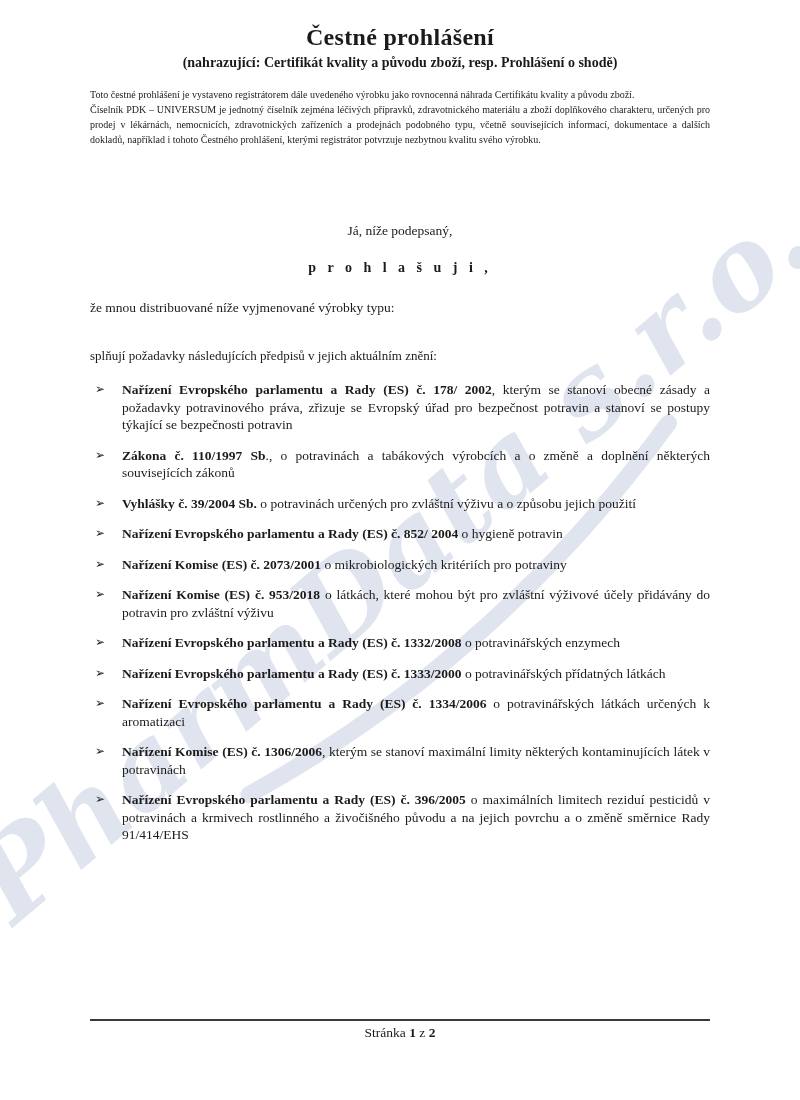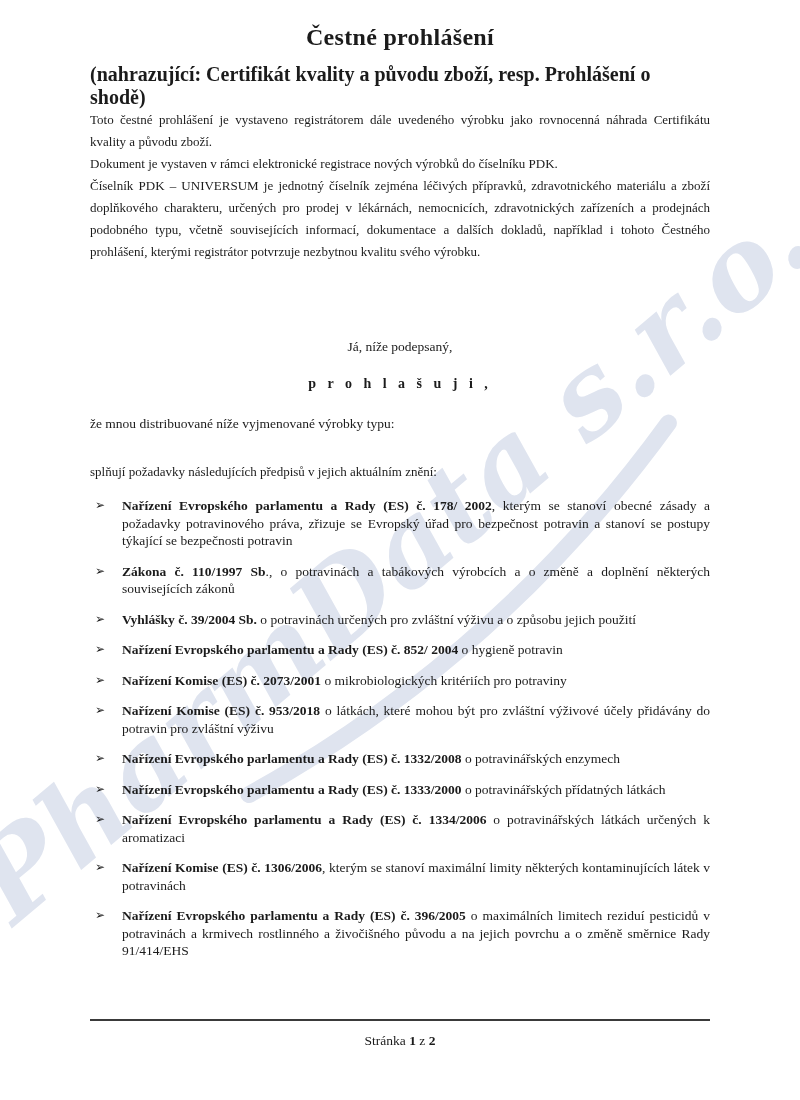--- a/index.html
+++ b/index.html
@@ -26,27 +26,29 @@
     z-index: 1;
     padding: 24px 90px 0 90px;
   }
   .doc-title {
     text-align: center;
     font-size: 24px;
     font-weight: bold;
     letter-spacing: 0.3px;
   }
   .doc-subtitle {
-    font-size: 20px;
-    font-weight: bold;
-    margin-top: 12px;
+    text-align: center;
+    font-size: 14px;
+    font-weight: bold;
+    margin-top: 4px;
   }
   .intro {
-    font-size: 13px;
-    line-height: 22px;
+    margin-top: 16px;
+    font-size: 10px;
+    line-height: 15px;
     text-align: justify;
   }
   .line-opening {
     margin-top: 76px;
     text-align: center;
     font-size: 13.5px;
   }
   .line-verb {
     margin-top: 21px;
     text-align: center;
@@ -89,21 +91,21 @@
   }
   .footer {
     position: absolute;
     left: 90px;
     right: 90px;
     top: 1019px;
     z-index: 1;
     border-top: 2px solid #3a3a3a;
     text-align: center;
     font-size: 13.5px;
-    padding-top: 12px;
+    padding-top: 4px;
   }
   .footer b { font-weight: bold; }
 </style>
 </head>
 <body>
 
 <div class="page">
 
   <div class="watermark-layer">
     <svg width="800" height="1100" viewBox="0 0 800 1100" xmlns="http://www.w3.org/2000/svg">
@@ -115,21 +117,20 @@
   </div>
 
   <div class="content">
 
     <div class="doc-title">Čestné prohlášení</div>
 
     <div class="doc-subtitle">(nahrazující: Certifikát kvality a původu zboží, resp. Prohlášení o shodě)</div>
 
     <div class="intro">
       <p>Toto čestné prohlášení je vystaveno registrátorem dále uvedeného výrobku jako rovnocenná náhrada Certifikátu kvality a původu zboží.</p>
-      <p>Dokument je vystaven v rámci elektronické registrace nových výrobků do číselníku PDK.</p>
       <p>Číselník PDK – UNIVERSUM je jednotný číselník zejména léčivých přípravků, zdravotnického materiálu a zboží doplňkového charakteru, určených pro prodej v lékárnách, nemocnicích, zdravotnických zařízeních a prodejnách podobného typu, včetně souvisejících informací, dokumentace a dalších dokladů, například i tohoto Čestného prohlášení, kterými registrátor potvrzuje nezbytnou kvalitu svého výrobku.</p>
     </div>
 
     <div class="line-opening">Já, níže podepsaný,</div>
 
     <div class="line-verb">p r o h l a š u j i ,</div>
 
     <div class="line-scope">že mnou distribuované níže vyjmenované výrobky typu:</div>
 
 

